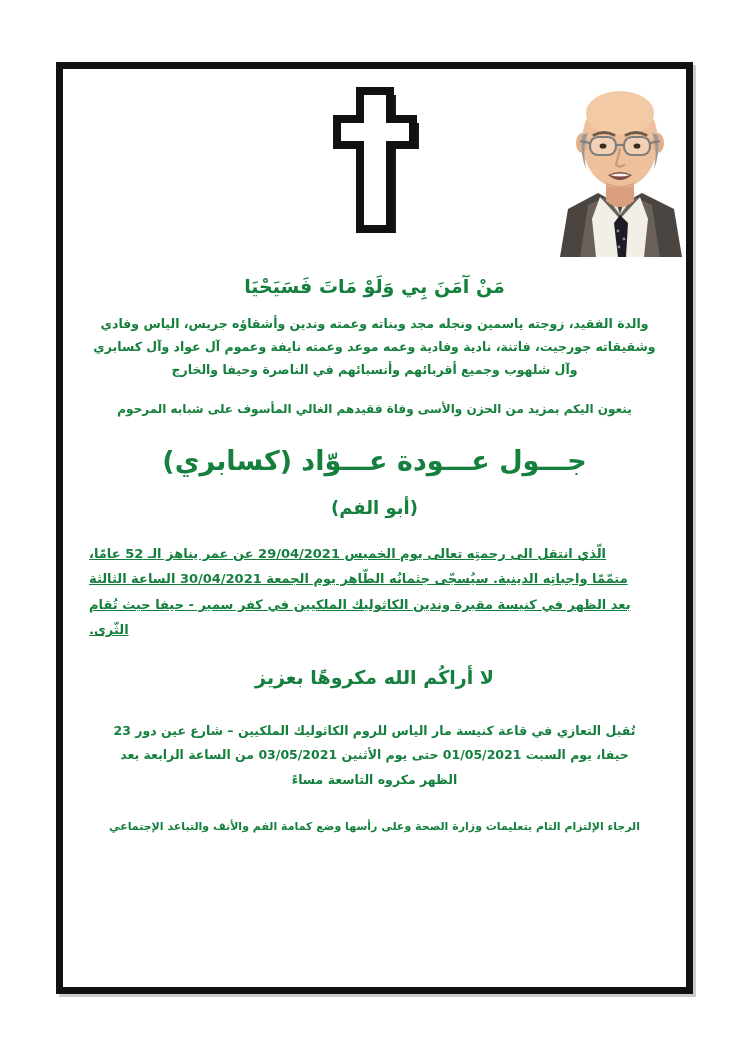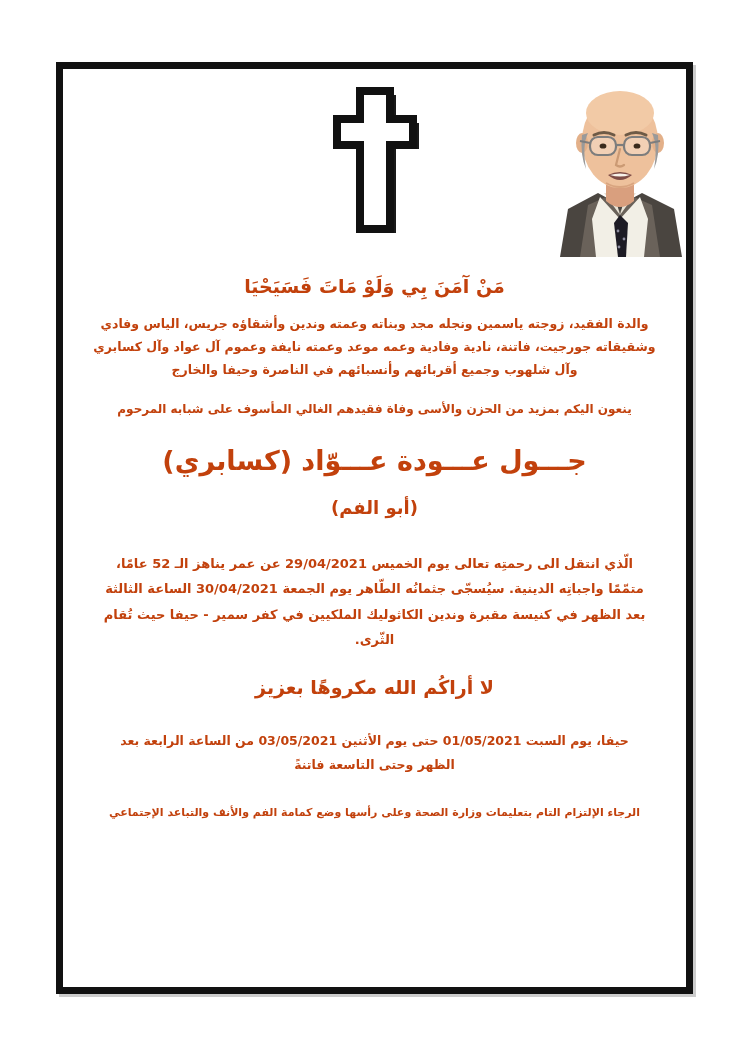--- a/index.html
+++ b/index.html
@@ -59,21 +59,21 @@
     right: 0;
     margin: 0 auto;
     top: 18px;
     width: 96px;
     height: 150px;
   }
   #cross-icon svg { display:block; width:100%; height:100%; }
 
   
   .txt {
-    color: #c2410c;
+    color: #15803d;
     text-align: center;
     direction: rtl;
     font-family: "DejaVu Sans", "Liberation Sans", sans-serif;
   }
 
   #verse-line {
     font-size: 19px;
     font-weight: bold;
     line-height: 1.35;
     letter-spacing: 0.5px;
@@ -107,22 +107,23 @@
     font-size: 18px;
     font-weight: bold;
     line-height: 1.3;
     margin: 18px 10px 0 10px;
   }
 
   #details-paragraph {
     font-size: 13px;
     font-weight: bold;
     line-height: 1.95;
-    margin: 32px 26px 0 26px;
-    text-align: center;
+    margin: 22px 26px 0 26px;
+    text-align: left;
+    text-decoration: underline;
   }
   #details-paragraph .ln { display: block; }
 
   #blessing-line {
     font-size: 19px;
     font-weight: bold;
     line-height: 1.4;
     margin: 22px 14px 0 14px;
   }
 
@@ -227,20 +228,21 @@
     <div class="txt" id="details-paragraph">
       <span class="ln">الّذي انتقل الى رحمتِه تعالى يوم الخميس 29/04/2021 عن عمر يناهز الـ 52 عامًا،</span>
       <span class="ln">متمّمًا واجباتِه الدينية. سيُسجّى جثمانُه الطّاهر يوم الجمعة 30/04/2021 الساعة الثالثة</span>
       <span class="ln">بعد الظهر في كنيسة مقبرة وندين الكاثوليك الملكيين في كفر سمير - حيفا حيث تُقام</span>
       <span class="ln">الثّرى.</span>
     </div>
 
     <div class="txt" id="blessing-line">لا أراكُم الله مكروهًا بعزيز</div>
 
     <div class="txt" id="condolences-paragraph">
+      <span class="ln">تُقبل التعازي في قاعة كنيسة مار الياس للروم الكاثوليك الملكيين – شارع عين دور 23</span>
       <span class="ln">حيفا، يوم السبت 01/05/2021 حتى يوم الأثنين 03/05/2021 من الساعة الرابعة بعد</span>
-      <span class="ln">الظهر وحتى التاسعة فاتنةً</span>
+      <span class="ln">الظهر مكروه التاسعة مساءً</span>
     </div>
 
     <div class="txt" id="health-notice">الرجاء الإلتزام التام بتعليمات وزارة الصحة وعلى رأسها وضع كمامة الفم والأنف والتباعد الإجتماعي</div>
 
   </div>
 </div>
 
 </body></html>

